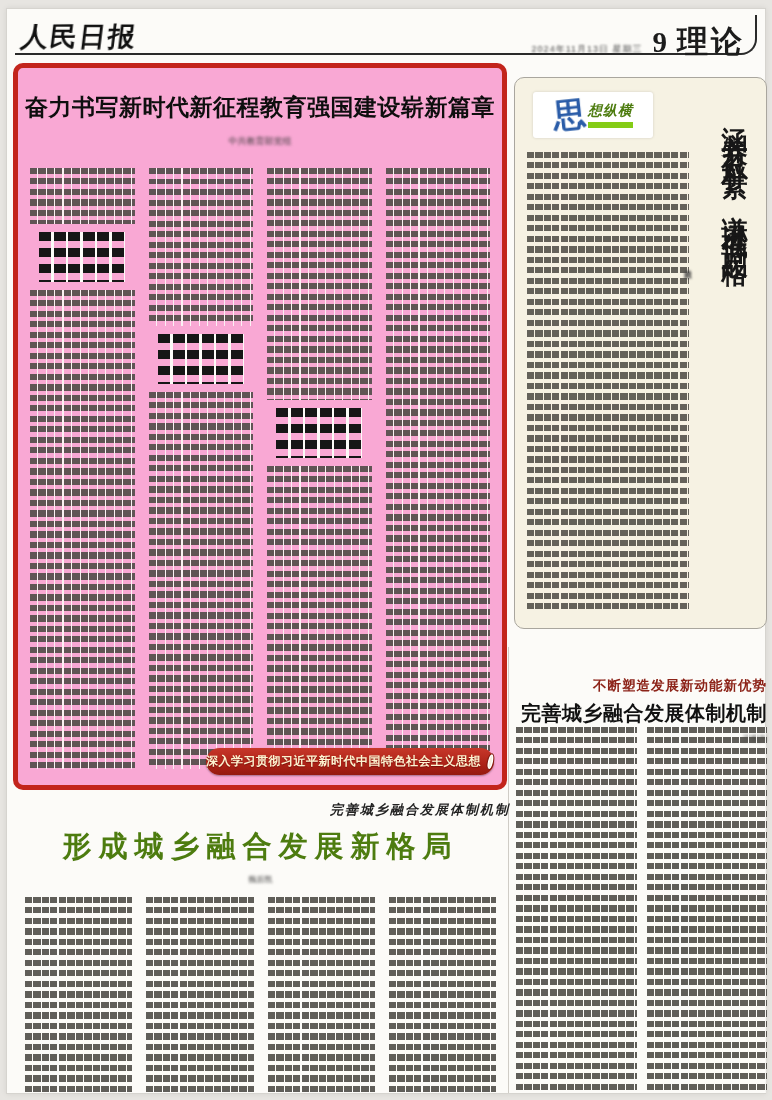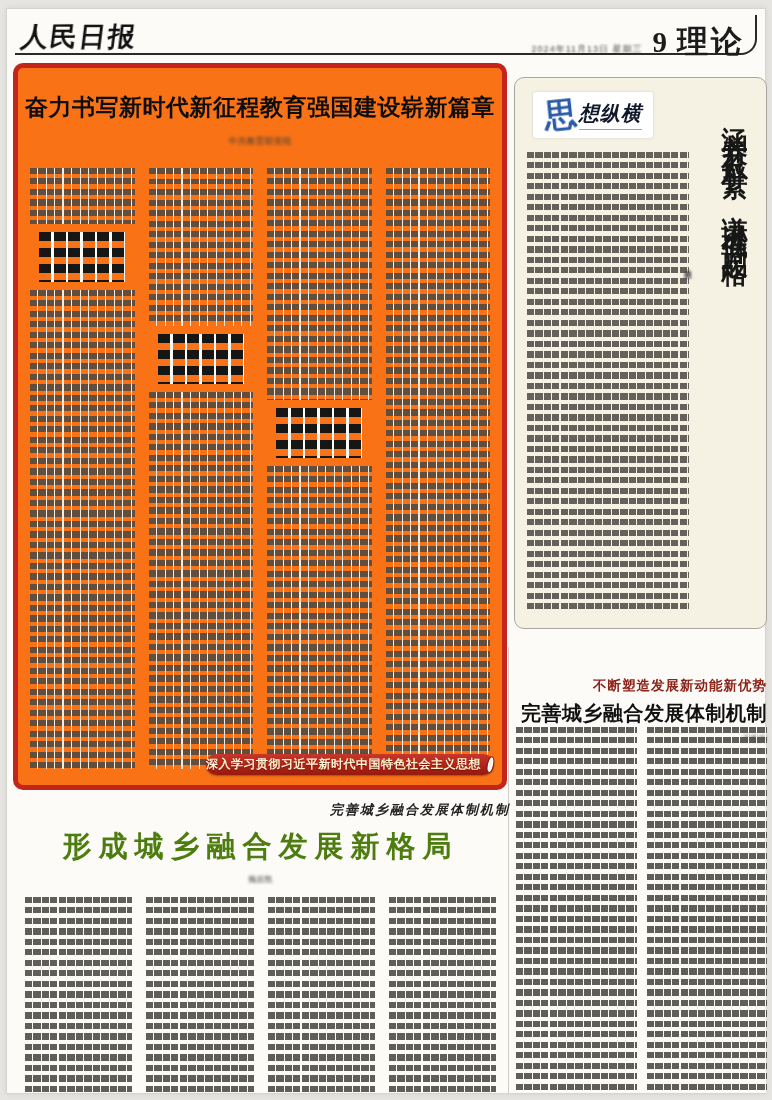--- a/index.html
+++ b/index.html
@@ -50,38 +50,38 @@
   .sim-head{
     background-image:
       repeating-linear-gradient(90deg, transparent 0 12px, #fcfbf8 12px 14.5px),
       repeating-linear-gradient(180deg, #161616 0 9.5px, transparent 9.5px 16px);
     filter:blur(.5px);
   }
   .smudge{filter:blur(1.6px);color:#3a3a3a;}
   
   .main-article{
     position:absolute;left:6px;top:54px;width:494px;height:727px;
-    border:5px solid #c3251c;border-radius:10px;background:#f97316;
+    border:5px solid #c3251c;border-radius:10px;background:#f9a8d4;
     box-sizing:border-box;
   }
   .main-headline{
     margin-top:24px;text-align:center;
     font-family:"Liberation Serif","DejaVu Serif",serif;
     font-size:23px;font-weight:900;letter-spacing:.5px;color:#0e0e0e;
   }
   .main-byline{text-align:center;font-size:9px;margin-top:12px;}
   .main-cols{
     position:absolute;left:12px;right:12px;top:100px;bottom:16px;
     display:flex;gap:14px;
   }
   .col{flex:1;display:flex;flex-direction:column;}
   .col .fill{flex:1;}
   .col .sub{height:50px;width:82%;margin:8px auto 8px auto;}
   .banner{
-    position:absolute;right:8px;bottom:10px;width:288px;height:21px;
+    position:absolute;right:8px;bottom:10px;width:288px;height:27px;
     background:linear-gradient(180deg,#c7372a 0%,#a81f14 70%,#951a10 100%);
     border-radius:14px;display:flex;align-items:center;justify-content:center;gap:6px;
     box-shadow:0 1px 2px rgba(0,0,0,.35);
   }
   .banner-text{
     font-size:12px;font-weight:900;color:#fdf3d0;letter-spacing:.5px;
     text-shadow:0 1px 1px rgba(90,0,0,.6);filter:blur(.2px);white-space:nowrap;
   }
   .book-icon{
     width:15px;height:17px;background:#f7efdc;border-radius:50% 50% 45% 45%;
@@ -97,22 +97,22 @@
   .thought-logo{
     position:absolute;left:18px;top:14px;width:120px;height:46px;
     background:#ffffff;border-radius:3px;display:flex;align-items:center;
     justify-content:center;gap:2px;box-shadow:0 0 3px rgba(0,0,0,.15);
   }
   .logo-si{
     font-family:"Liberation Serif",serif;font-size:33px;font-weight:900;
     color:#2a5ca8;transform:rotate(-6deg);filter:blur(.3px);line-height:1;
   }
   .logo-rest{
-    font-family:"Liberation Serif",serif;font-size:20px;font-weight:900;
-    font-style:italic;color:#0f172a;border-bottom:1px solid #84cc16;
+    font-family:"Liberation Serif",serif;font-size:14px;font-weight:900;
+    font-style:italic;color:#4d7c0f;border-bottom:6px solid #84cc16;
     padding-bottom:2px;filter:blur(.3px);letter-spacing:1px;
   }
   .thought-body{position:absolute;left:12px;top:74px;width:162px;bottom:14px;}
   .thought-title{
     position:absolute;right:14px;top:28px;height:480px;
     writing-mode:vertical-rl;text-orientation:upright;
     font-family:"Liberation Serif","DejaVu Serif",serif;
     font-size:26px;font-weight:700;letter-spacing:9px;color:#171717;
   }
   .thought-author{

